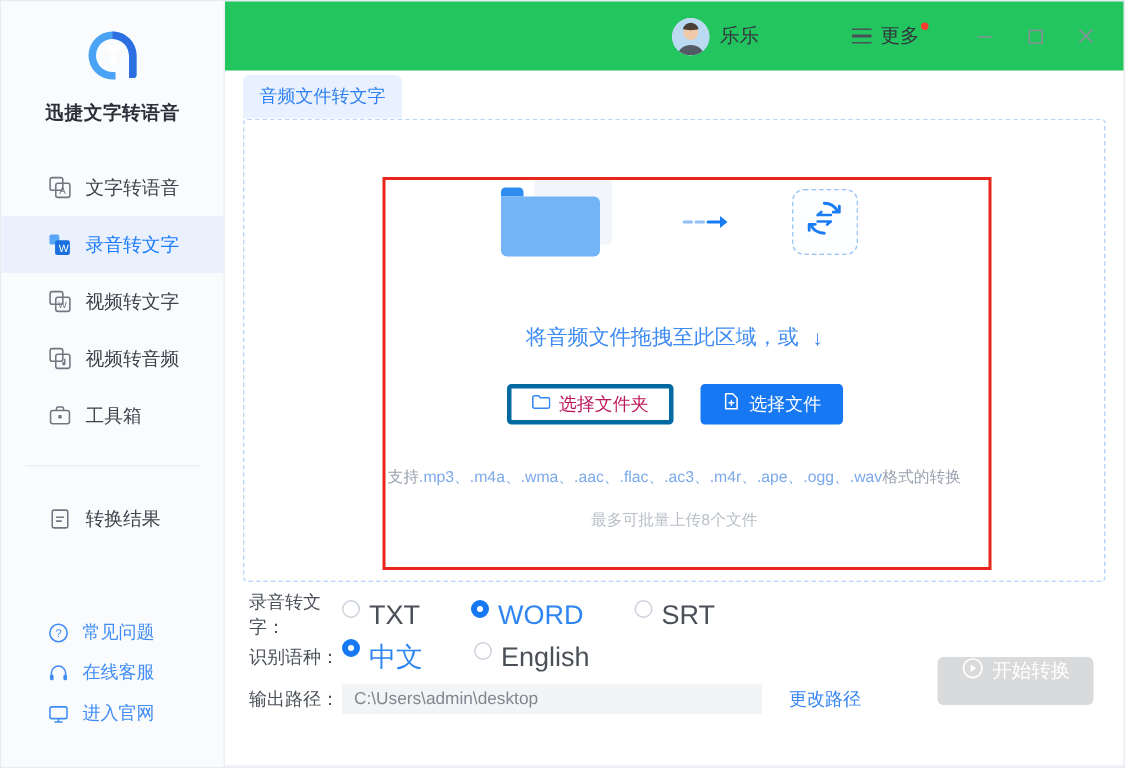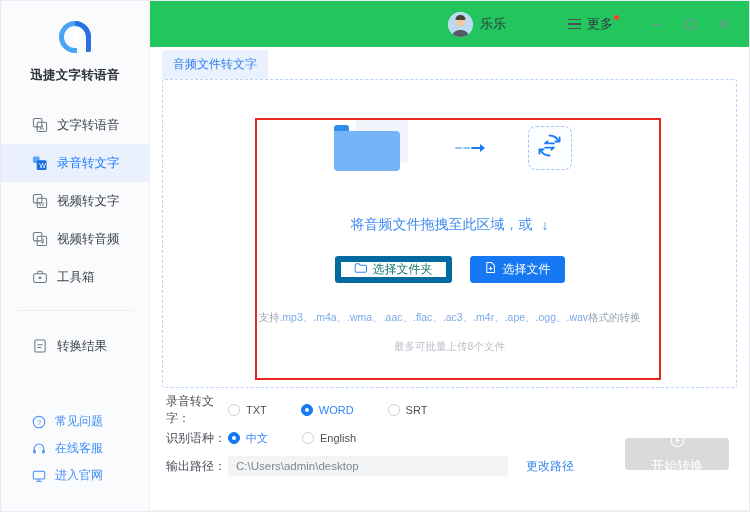--- a/index.html
+++ b/index.html
@@ -192,22 +192,22 @@
     height: 27px;
     border-radius: 3px;
     font-size: 12px;
     display: flex; align-items: center; justify-content: center;
     gap: 6px;
     padding: 0 13px;
     cursor: pointer;
     white-space: nowrap;
   }
   .btn-outline {
-    border: 6px solid #0369a1;
-    color: #0f766e;
+    border: 3px solid #0369a1;
+    color: #be185d;
     background: #ffffff;
   }
   .btn-primary {
     background: #1678f2;
     color: #ffffff;
     border: 1px solid #1678f2;
   }
   .dz-formats {
     margin-top: 28px;
     font-size: 10.5px;
@@ -230,24 +230,24 @@
     position: relative;
   }
   .opt-row {
     display: flex; align-items: center;
     font-size: 12px;
     color: #4a4f58;
     height: 20px;
   }
   .opt-label { width: 62px; color: #4a4f58; }
   .radio {
-    display: flex; align-items: center; gap: 6px;
+    display: flex; gap: 6px;
     margin-right: 34px;
     cursor: pointer;
-    font-size: 11px;
+    font-size: 18px;
     color: #4a4f58;
   }
   .radio .dot {
     width: 12px; height: 12px; border-radius: 50%;
     border: 1px solid #ccd2da; background: #fff;
     display: flex; align-items: center; justify-content: center;
     flex: 0 0 12px;
   }
   .radio.on .dot { border-color: #1678f2; background: #1678f2; }
   .radio.on .dot::after {
@@ -271,24 +271,23 @@
     cursor: pointer;
   }
   .start-btn {
     position: absolute;
     right: 8px; bottom: 6px;
     width: 104px; height: 32px;
     background: #d9dadc;
     border-radius: 4px;
     color: #ffffff;
     font-size: 13px;
-    display: flex; align-items: center; justify-content: center;
+    display: flex; align-items: flex-start; justify-content: center;
     gap: 6px;
     cursor: pointer;
-    flex-direction: column;
   }
   .footer-line {
     position: absolute;
     left: 0; right: 0; bottom: 0;
     height: 1px; background: #eef0f4;
   }
 </style>
 </head>
 <body>
 

